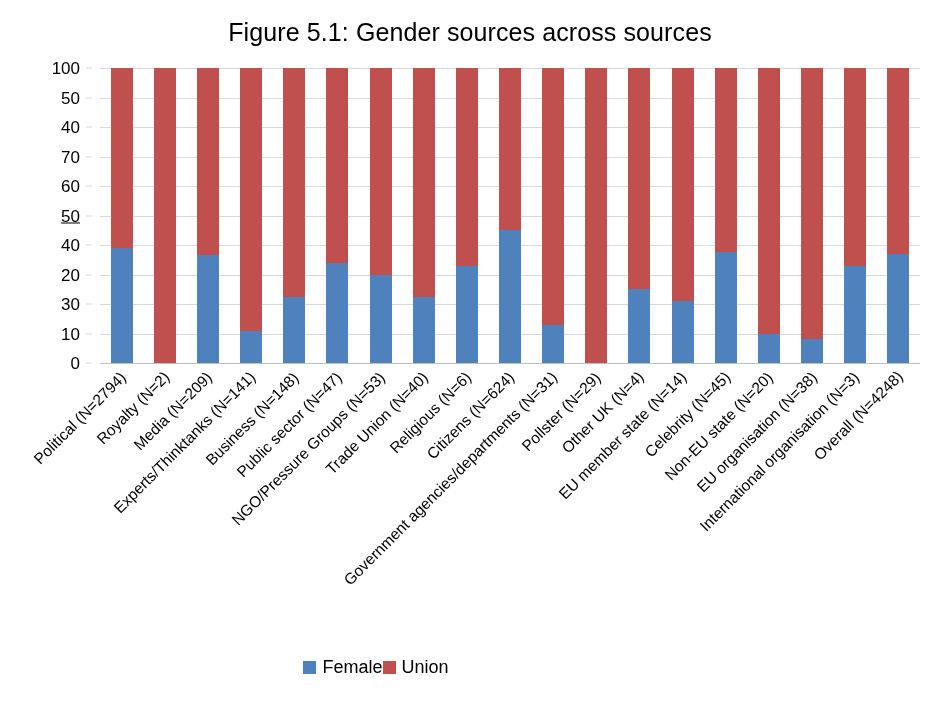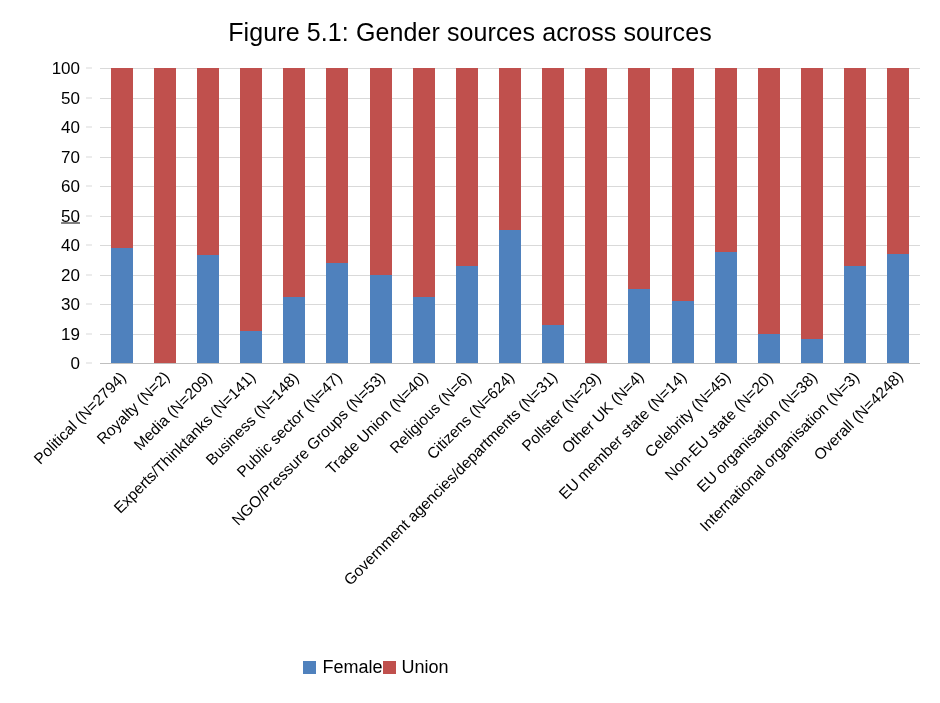--- a/index.html
+++ b/index.html
@@ -172,21 +172,21 @@
       <div class="y-tick-label" style="top: 118px;">60</div>
       <div class="y-tick-mark" style="top: 118px;"></div>
       <div class="y-tick-label" style="top: 147.5px; text-decoration: underline;">50</div>
       <div class="y-tick-mark" style="top: 147.5px;"></div>
       <div class="y-tick-label" style="top: 177px;">40</div>
       <div class="y-tick-mark" style="top: 177px;"></div>
       <div class="y-tick-label" style="top: 206.5px;">20</div>
       <div class="y-tick-mark" style="top: 206.5px;"></div>
       <div class="y-tick-label" style="top: 236px;">30</div>
       <div class="y-tick-mark" style="top: 236px;"></div>
-      <div class="y-tick-label" style="top: 265.5px;">19</div>
+      <div class="y-tick-label" style="top: 265.5px;">10</div>
       <div class="y-tick-mark" style="top: 265.5px;"></div>
       <div class="y-tick-label" style="top: 295px;">0</div>
       <div class="y-tick-mark" style="top: 295px;"></div>
     </div>
 
   <div class="plot-area">
     <div class="grid-layer" id="grid-layer">
         <div class="gridline" style="top: 0px;"></div>
         <div class="gridline" style="top: 29.5px;"></div>
         <div class="gridline" style="top: 59px;"></div>

